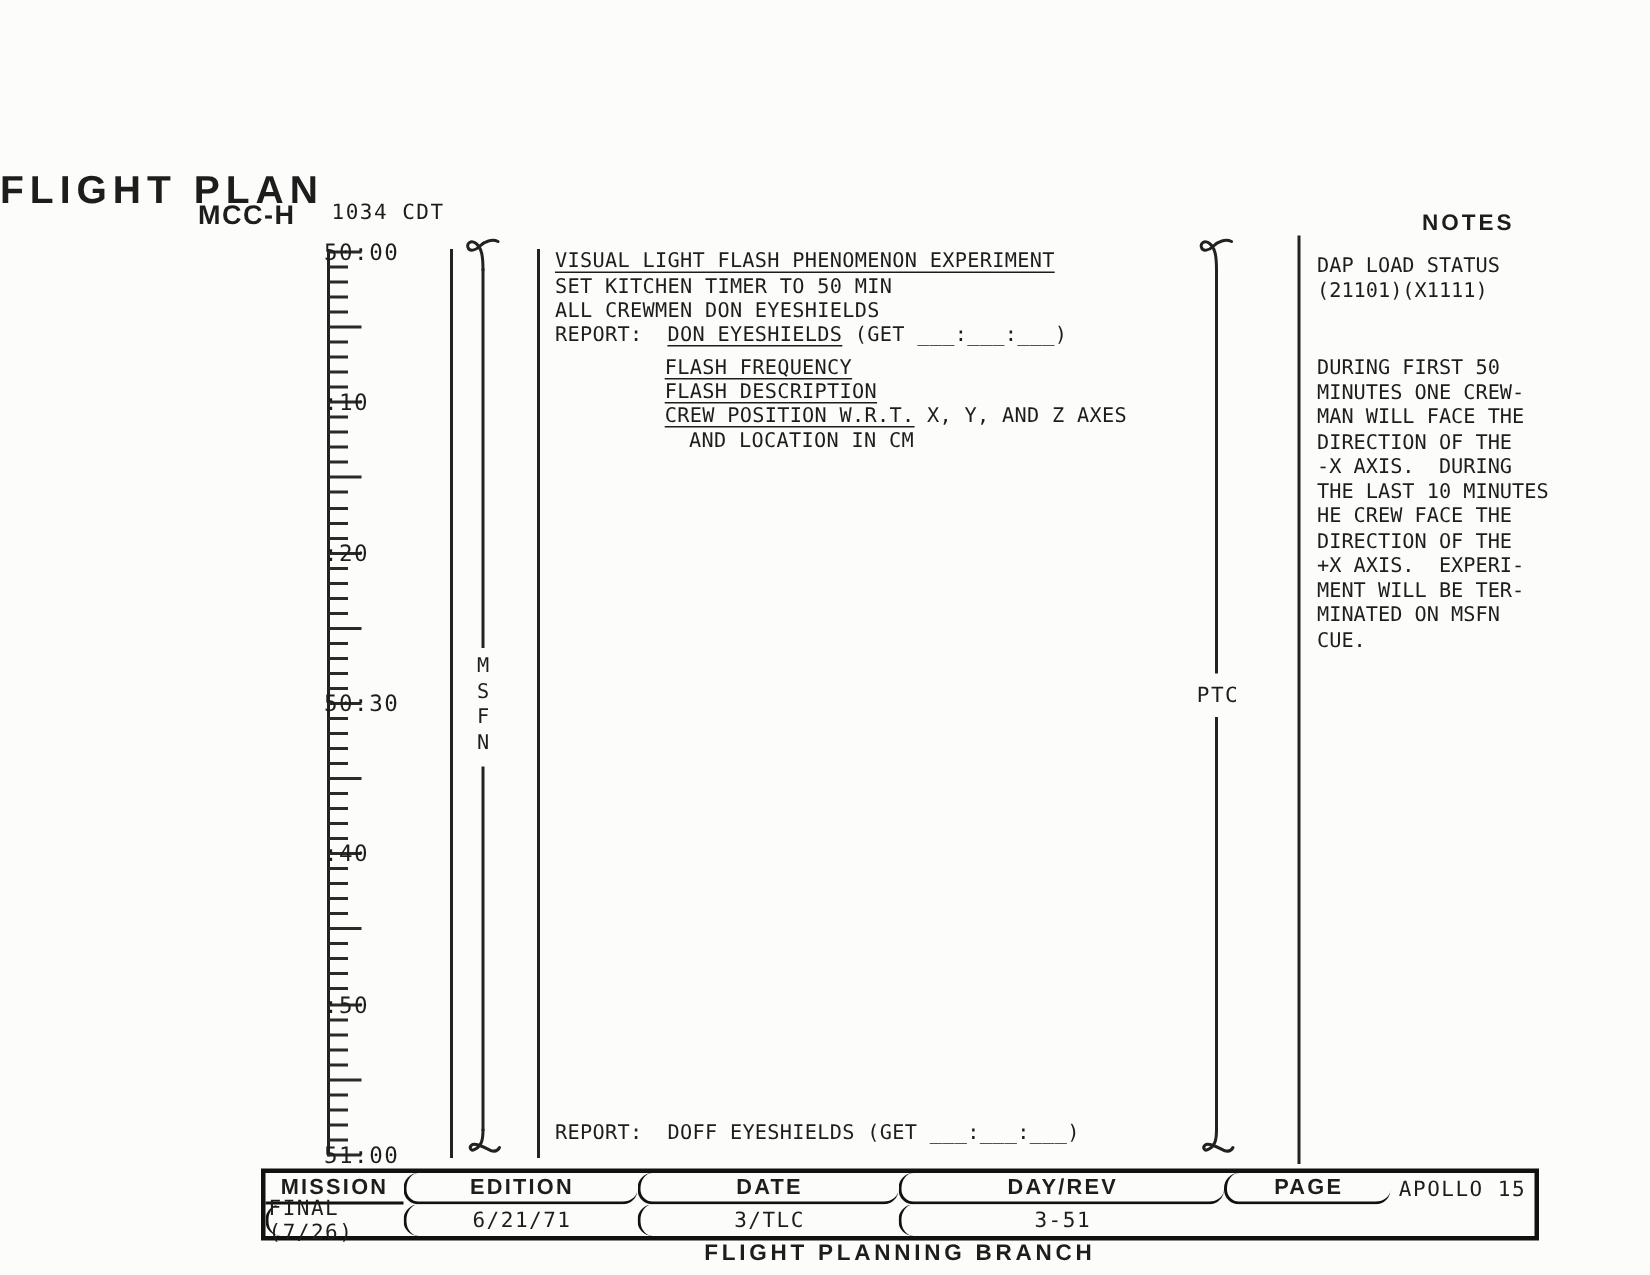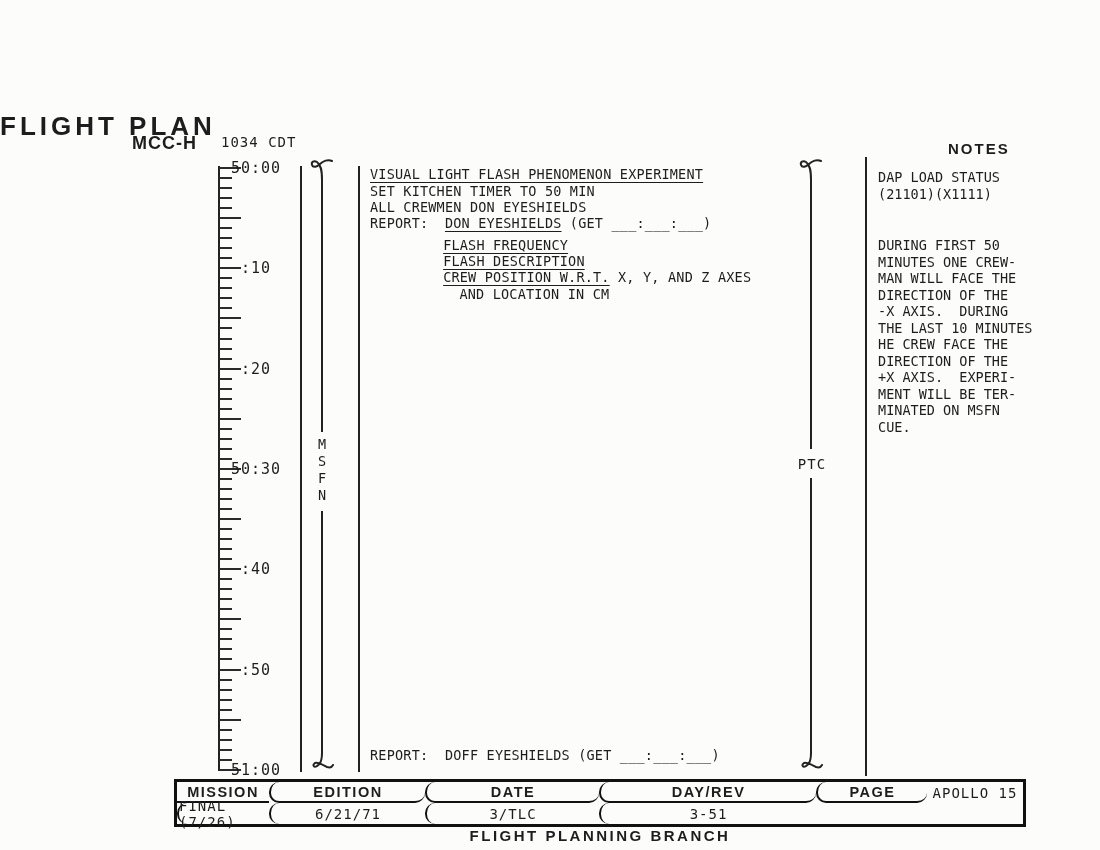--- a/index.html
+++ b/index.html
@@ -18,21 +18,21 @@
   #title{left:0;top:111px;width:1088px;text-align:left;font-size:26px;letter-spacing:4px;}
   #notes-label{left:948px;top:140px;font-size:15px;letter-spacing:2px;}
 
   
   .vline{position:absolute;width:2px;background:#222;}
   #ruler-line{left:218px;top:166px;height:605px;}
   #vline-a{left:300px;top:166px;height:606px;}
   #vline-b{left:358px;top:166px;height:606px;}
   #vline-notes{left:865px;top:157px;height:619px;}
   .tick{position:absolute;height:2px;background:#2a2a2a;left:219px;}
-  .tlabel{position:absolute;width:80px;left:216px;text-align:center;font-size:15px;letter-spacing:1px;}
+  .tlabel{position:absolute;width:80px;left:216px;text-align:left;font-size:15px;letter-spacing:1px;}
 
   
   .bseg{position:absolute;width:2px;background:#222;}
   .bracket-letter{position:absolute;width:20px;text-align:center;font-size:13.5px;}
   #ptc-label{left:791px;top:456px;width:42px;text-align:center;font-size:14px;letter-spacing:1px;}
   svg.squiggle{position:absolute;overflow:visible;}
   svg.squiggle path{fill:none;stroke:#222;stroke-width:2;stroke-linecap:round;}
 
   
   .content-line{position:absolute;left:370px;font-size:13.5px;white-space:pre;letter-spacing:0.2px;}

